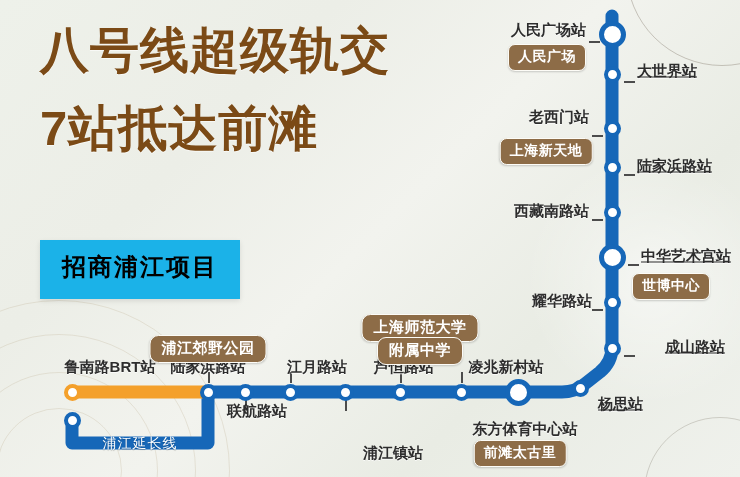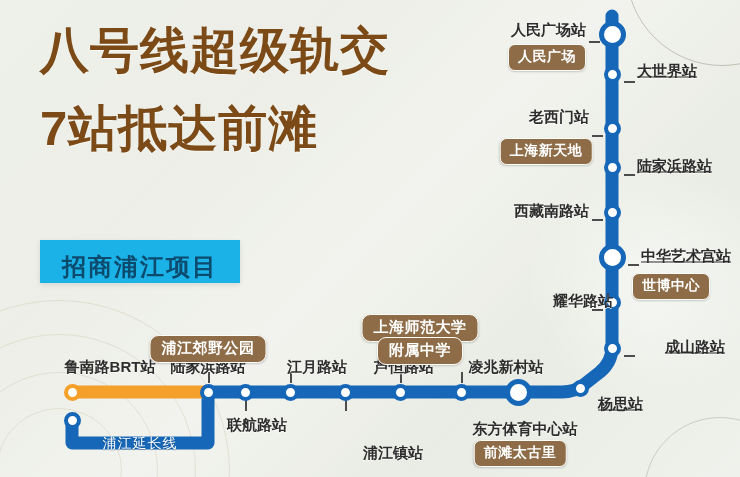--- a/index.html
+++ b/index.html
@@ -33,23 +33,23 @@
   .h-line{
     color:#7b4a16;font-weight:bold;letter-spacing:1px;line-height:1.02;white-space:nowrap;
     text-shadow:0 1px 0 rgba(255,255,255,.6);
   }
   .h1{font-size:49px;}
   .h2{font-size:49px;margin-top:28px;}
 
   
   .proj-badge{
     position:absolute;left:40px;top:240px;z-index:7;
-    background:#1bb2e8;color:#0c4a6e;
+    background:#1bb2e8;color:#000000;
     font-size:24px;font-weight:bold;letter-spacing:2px;
-    padding:11px 22px 0 22px;white-space:nowrap;
+    padding:11px 22px 16px 22px;white-space:nowrap;
     box-shadow:0 2px 5px rgba(0,0,0,.10);
   }
 
   
   #lines{position:absolute;left:0;top:0;width:740px;height:477px;z-index:3;}
 
   
   .dot{
     position:absolute;z-index:5;border-radius:50%;
     background:#ffffff;border:4px solid #1667b8;
@@ -176,29 +176,29 @@
   <div class="tick v" style="left:290px;top:372px;"></div>
   <div class="tick v" style="left:245px;top:400px;"></div>
   <div class="tick v" style="left:208px;top:372px;"></div>
 
   <div class="st-label l" style="left:586px;top:30px;">人民广场站</div>
   <div class="st-label r" style="left:637px;top:71px;">大世界站</div>
   <div class="st-label l" style="left:589px;top:117px;">老西门站</div>
   <div class="st-label r" style="left:637px;top:166px;">陆家浜路站</div>
   <div class="st-label l" style="left:589px;top:211px;">西藏南路站</div>
   <div class="st-label r" style="left:641px;top:256px;">中华艺术宫站</div>
-  <div class="st-label l" style="left:613px;top:301px;text-align:center;">耀华路站</div>
+  <div class="st-label l" style="left:592px;top:301px;text-align:center;">耀华路站</div>
   <div class="st-label r" style="left:637px;top:347px;margin-left:28px;">成山路站</div>
   <div class="st-label r" style="left:598px;top:404px;">杨思站</div>
   <div class="st-label c" style="left:525px;top:420px;">东方体育中心站</div>
   <div class="st-label c" style="left:506px;top:358px;">凌兆新村站</div>
   <div class="st-label c" style="left:404px;top:358px;text-align:center;">芦恒路站</div>
   <div class="st-label c" style="left:365px;top:444px;margin-left:28px;">浦江镇站</div>
   <div class="st-label c" style="left:317px;top:358px;">江月路站</div>
-  <div class="st-label c" style="left:257px;top:416px;font-family:Liberation Mono, monospace;">联航路站</div>
+  <div class="st-label c" style="left:257px;top:402px;font-family:Liberation Mono, monospace;">联航路站</div>
   <div class="st-label c" style="left:208px;top:358px;">陆家浜路站</div>
   <div class="st-label c" style="left:110px;top:358px;">鲁南路BRT站</div>
 
   <div class="poi c" style="left:547px;top:44px;">人民广场</div>
   <div class="poi c" style="left:546px;top:138px;">上海新天地</div>
   <div class="poi c" style="left:671px;top:273px;">世博中心</div>
   <div class="poi c" style="left:520px;top:440px;">前滩太古里</div>
   <div class="poi c big" style="left:420px;top:314px;">上海师范大学</div>
   <div class="poi c big" style="left:420px;top:337px;">附属中学</div>
   <div class="poi c big" style="left:208px;top:335px;">浦江郊野公园</div>

